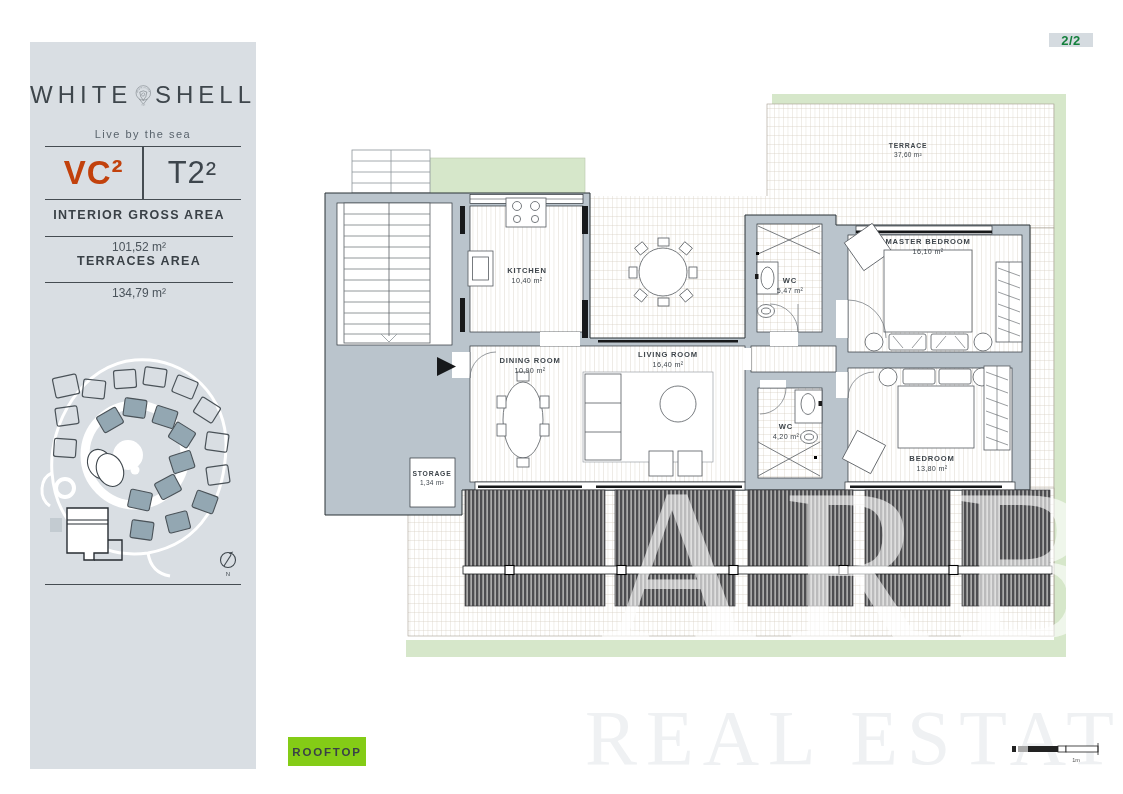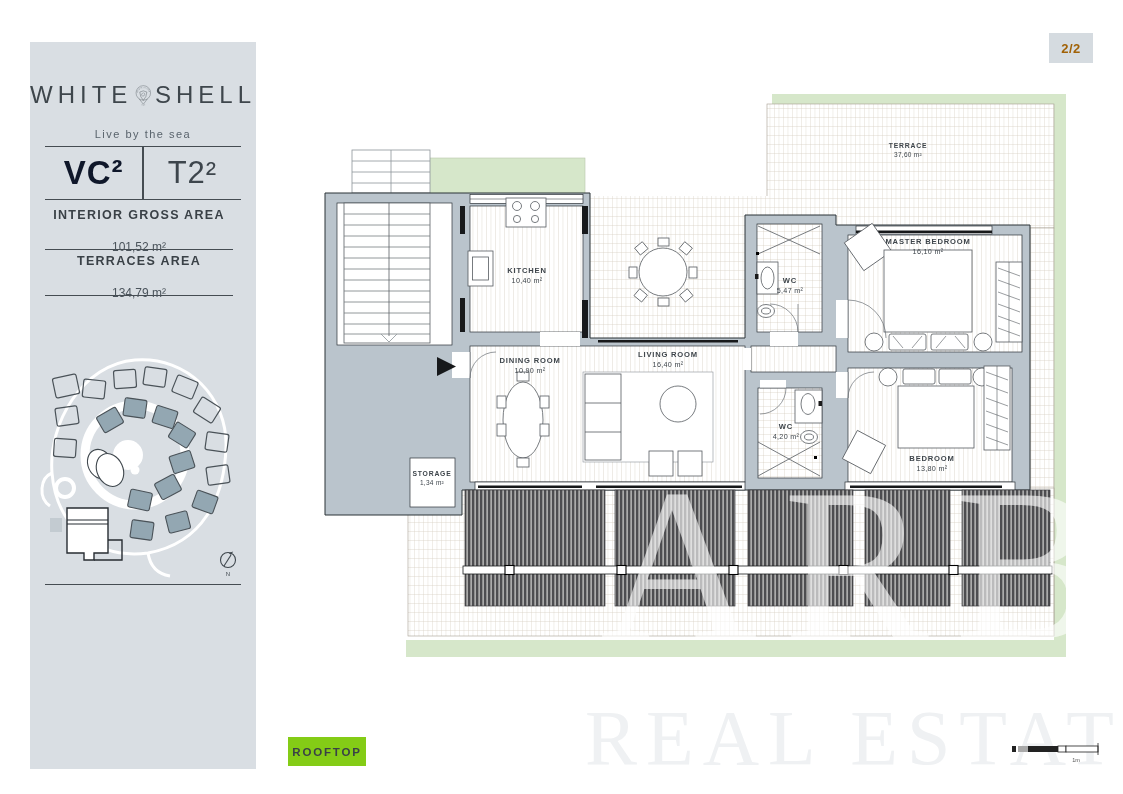--- a/index.html
+++ b/index.html
@@ -9,36 +9,36 @@
   .sidebar{position:absolute;left:30px;top:42px;width:226px;height:727px;background:#d9dee3;}
   .brand-row{position:absolute;top:16px;left:0;width:100%;display:flex;justify-content:center;
              align-items:center;gap:3px;}
   .brand-word{font-size:24px;font-weight:500;letter-spacing:5px;color:#3e464c;}
   .tagline{position:absolute;top:86px;left:0;width:100%;text-align:center;font-size:11px;
            letter-spacing:1.5px;color:#59636c;}
   .unit-block{position:absolute;top:104px;left:15px;right:15px;height:52px;
               border-top:1.5px solid #454c52;border-bottom:1.5px solid #454c52;
               display:flex;align-items:center;}
   .unit-half{flex:1;text-align:center;}
-  .unit-code{font-size:33px;font-weight:800;color:#0f172a;letter-spacing:1px;}
+  .unit-code{font-size:33px;font-weight:800;color:#c2410c;letter-spacing:1px;}
   .unit-type{font-size:31px;font-weight:400;color:#3d454c;letter-spacing:1px;text-align:center;}
   .unit-divider{width:1.5px;height:100%;background:#454c52;}
-  .area-block{position:absolute;left:15px;right:23px;height:51px;
+  .area-block{position:absolute;left:15px;right:23px;height:38px;
               border-bottom:1.5px solid #454c52;text-align:center;padding-top:9px;box-sizing:border-box;}
   .area-label{font-size:12.5px;font-weight:700;letter-spacing:1.3px;color:#3a4147;}
   .area-value{font-size:12px;color:#4a535b;margin-top:18px;}
   .site-map{position:absolute;top:306px;left:8px;}
   .site-rule{position:absolute;top:542px;left:15px;right:15px;border-bottom:1.5px solid #454c52;}
   .jll-row{position:absolute;top:632px;left:0;width:100%;display:flex;justify-content:center;
            align-items:center;gap:10px;}
   .jll-text{font-family:"Liberation Serif",serif;font-weight:700;font-size:44px;color:#17181a;}
   
-  .page-badge{position:absolute;left:1049px;top:33px;width:44px;height:30px;background:#d5dbe0;
+  .page-badge{position:absolute;left:1049px;top:33px;width:44px;height:14px;background:#d5dbe0;
               display:flex;align-items:center;justify-content:center;font-size:13px;font-weight:700;
-              color:#a16207;letter-spacing:.5px;}
+              color:#15803d;letter-spacing:.5px;}
   .rooftop-label{position:absolute;left:288px;top:737px;width:78px;height:29px;background:#84cc16;
               display:flex;align-items:center;justify-content:center;font-size:11.5px;font-weight:700;
               color:#3a4147;letter-spacing:1.8px;}
   
   .wm-big{position:absolute;left:600px;top:452px;width:520px;height:232px;overflow:hidden;
           font-family:"Liberation Serif",serif;font-size:218px;line-height:228px;
           color:rgba(255,255,255,0.62);letter-spacing:26px;pointer-events:none;z-index:5;}
   .wm-small{position:absolute;left:585px;top:693px;width:535px;overflow:hidden;white-space:nowrap;
           font-family:"Liberation Serif",serif;font-size:78px;letter-spacing:9px;color:#eff1f3;
           pointer-events:none;}

